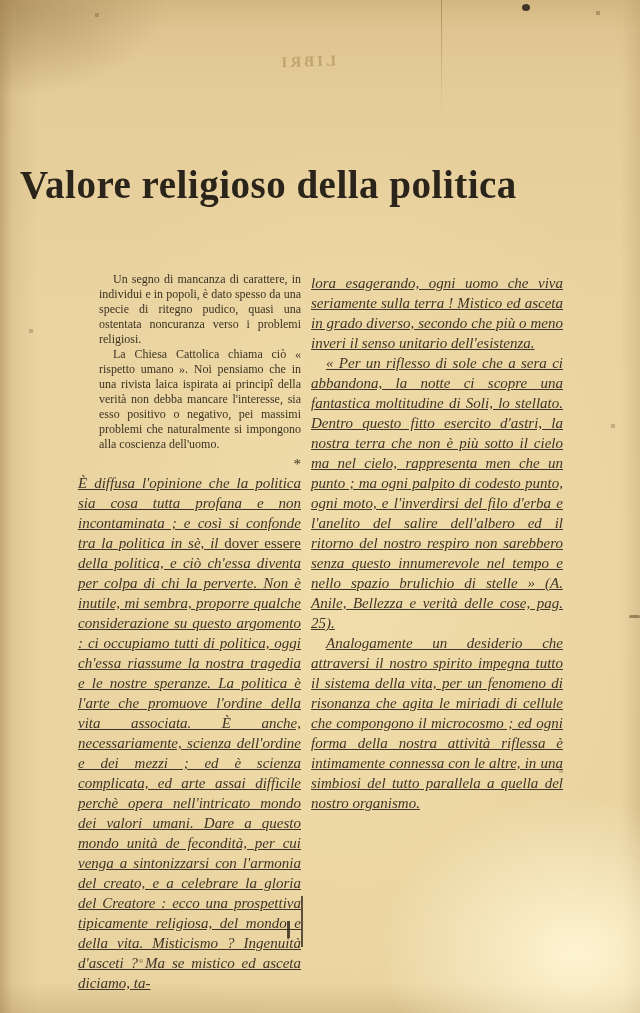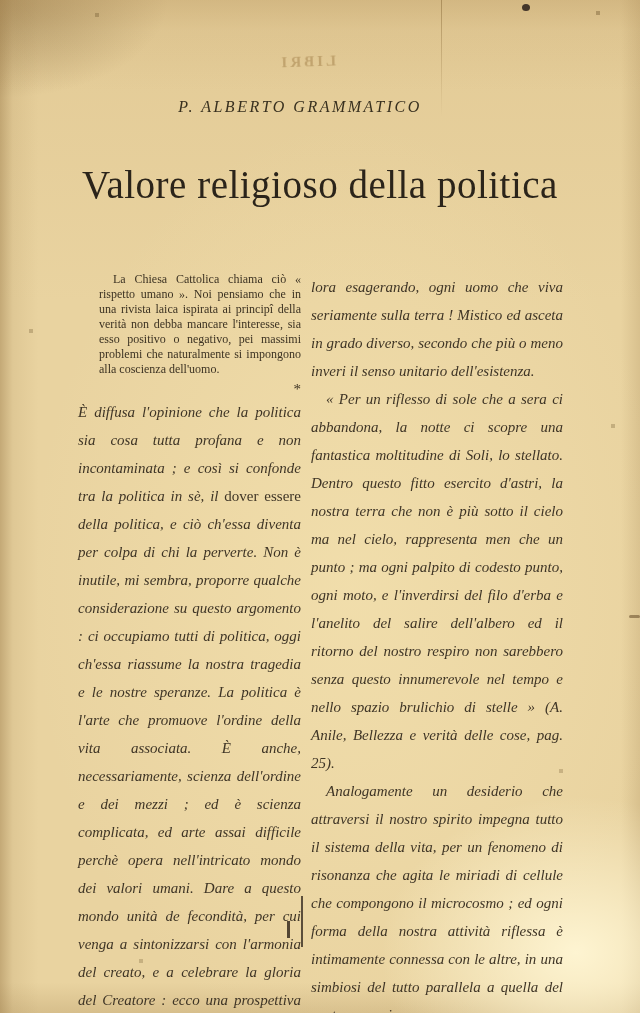--- a/index.html
+++ b/index.html
@@ -25,23 +25,23 @@
     position:absolute;top:98px;left:0;width:600px;
     text-align:center;
     font-style:italic;
     font-size:16px;
     letter-spacing:2.5px;
     color:#38301f;
   }
   .title{
     position:absolute;top:162px;left:20px;width:600px;
     margin:0;
-    text-align:center;
+    text-align:left;
     font-size:39px;
-    font-weight:normal;
+    font-weight:bold;
     letter-spacing:0.5px;
     color:#2b241a;
   }
   .col-left{position:absolute;left:78px;top:272px;width:223px;}
   .col-right{position:absolute;left:311px;top:273px;width:252px;}
   .intro{margin-left:21px;width:202px;}
   .intro p{
     margin:0;
     font-size:12px;
     line-height:15px;
@@ -55,23 +55,24 @@
     padding-right:18px;
     font-size:15px;
     line-height:18px;
     margin-top:3px;
     color:#3c3222;
   }
   .body-it{
     margin:0;
     font-style:italic;
     font-size:15px;
-    line-height:28px;
+    line-height:20px;
     text-align:justify;
     color:#3f3526;
+    text-decoration:underline;
   }
   .indent{text-indent:15px;}
   .roman{font-style:normal;}
   
   .ghost{
     position:absolute;left:246px;top:54px;width:90px;
     transform:scaleX(-1) rotate(2deg);
     color:rgba(152,117,62,0.45);
     filter:blur(0.6px);
     font-weight:bold;
@@ -119,25 +120,25 @@
 <div class="page">
 
   <div class="ghost">LIBRI</div>
   <div class="dot"></div>
   <div class="crease"></div>
   <div class="specks"></div>
   <div class="edge-tick"></div>
   <div class="ink-bar-right"></div>
   <div class="ink-bar-left"></div>
 
-  <div class="author">P. ALBERTO GRAMMATICO</div>
   <h1 class="title">Valore religioso della politica</h1>
 
   <div class="col-left">
     <div class="intro">
+      <p>Un segno di mancanza di carattere, in individui e in popoli, è dato spesso da una specie di ritegno pudico, quasi una ostentata noncuranza verso i problemi religiosi.</p>
       <p>La Chiesa Cattolica chiama ciò « rispetto umano ». Noi pensiamo che in una rivista laica ispirata ai principî della verità non debba mancare l'interesse, sia esso positivo o negativo, pei massimi problemi che naturalmente si impongono alla coscienza dell'uomo.</p>
     </div>
     <div class="divider">*</div>
     <p class="body-it"><span>È diffusa l'opinione che la politica sia cosa tutta profana e non incontaminata ; e così si confonde tra la politica in sè, il </span><span class="roman">dover essere</span><span> della politica, e ciò ch'essa diventa per colpa di chi la perverte. Non è inutile, mi sembra, proporre qualche considerazione su questo argomento : ci occupiamo tutti di politica, oggi ch'essa riassume la nostra tragedia e le nostre speranze. La politica è l'arte che promuove l'ordine della vita associata. È anche, necessariamente, scienza dell'ordine e dei mezzi ; ed è scienza complicata, ed arte assai difficile perchè opera nell'intricato mondo dei valori umani. Dare a questo mondo unità de fecondità, per cui venga a sintonizzarsi con l'armonia del creato, e a celebrare la gloria del Creatore : ecco una prospettiva tipicamente religiosa, del mondo e della vita. Misticismo ? Ingenuità d'asceti ? Ma se mistico ed asceta diciamo, ta-</span></p>
   </div>
 
   <div class="col-right">
     <p class="body-it">lora esagerando, ogni uomo che viva seriamente sulla terra ! Mistico ed asceta in grado diverso, secondo che più o meno inveri il senso unitario dell'esistenza.</p>
     <p class="body-it indent">« Per un riflesso di sole che a sera ci abbandona, la notte ci scopre una fantastica moltitudine di Soli, lo stellato. Dentro questo fitto esercito d'astri, la nostra terra che non è più sotto il cielo ma nel cielo, rappresenta men che un punto ; ma ogni palpito di codesto punto, ogni moto, e l'inverdirsi del filo d'erba e l'anelito del salire dell'albero ed il ritorno del nostro respiro non sarebbero senza questo innumerevole nel tempo e nello spazio brulichio di stelle » (A. Anile, Bellezza e verità delle cose, pag. 25).</p>
     <p class="body-it indent">Analogamente un desiderio che attraversi il nostro spirito impegna tutto il sistema della vita, per un fenomeno di risonanza che agita le miriadi di cellule che compongono il microcosmo ; ed ogni forma della nostra attività riflessa è intimamente connessa con le altre, in una simbiosi del tutto parallela a quella del nostro organismo.</p>

